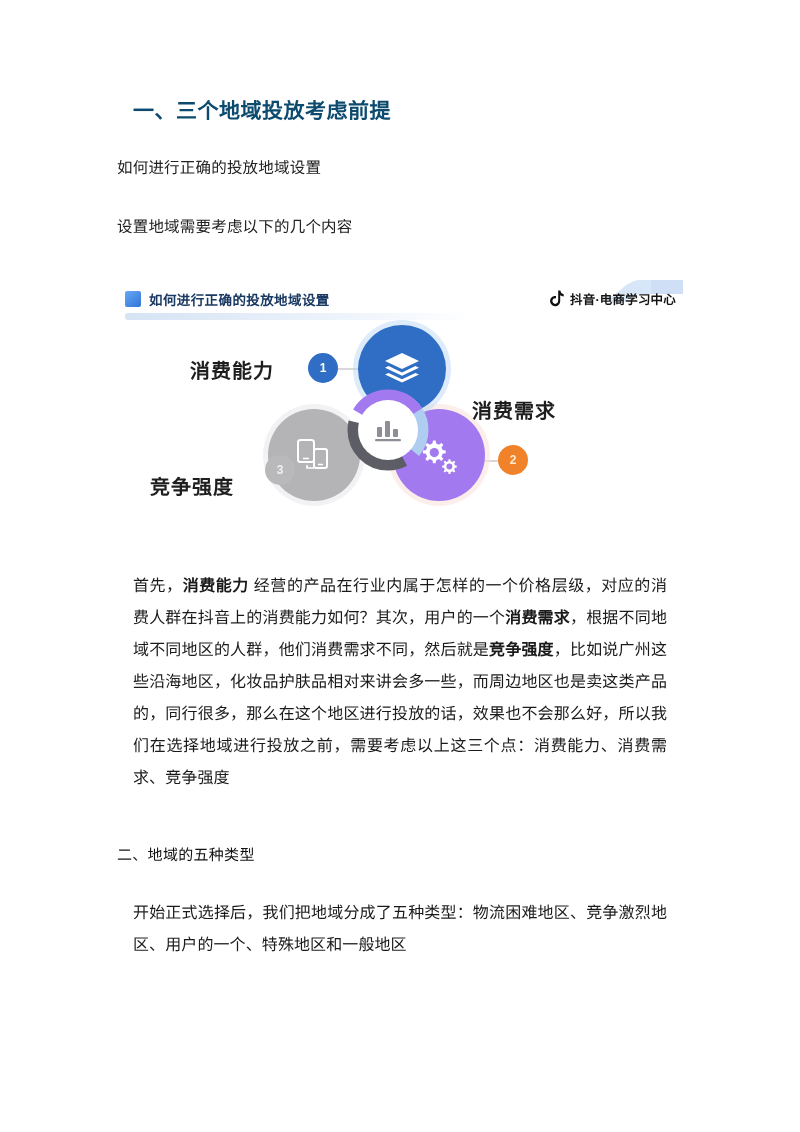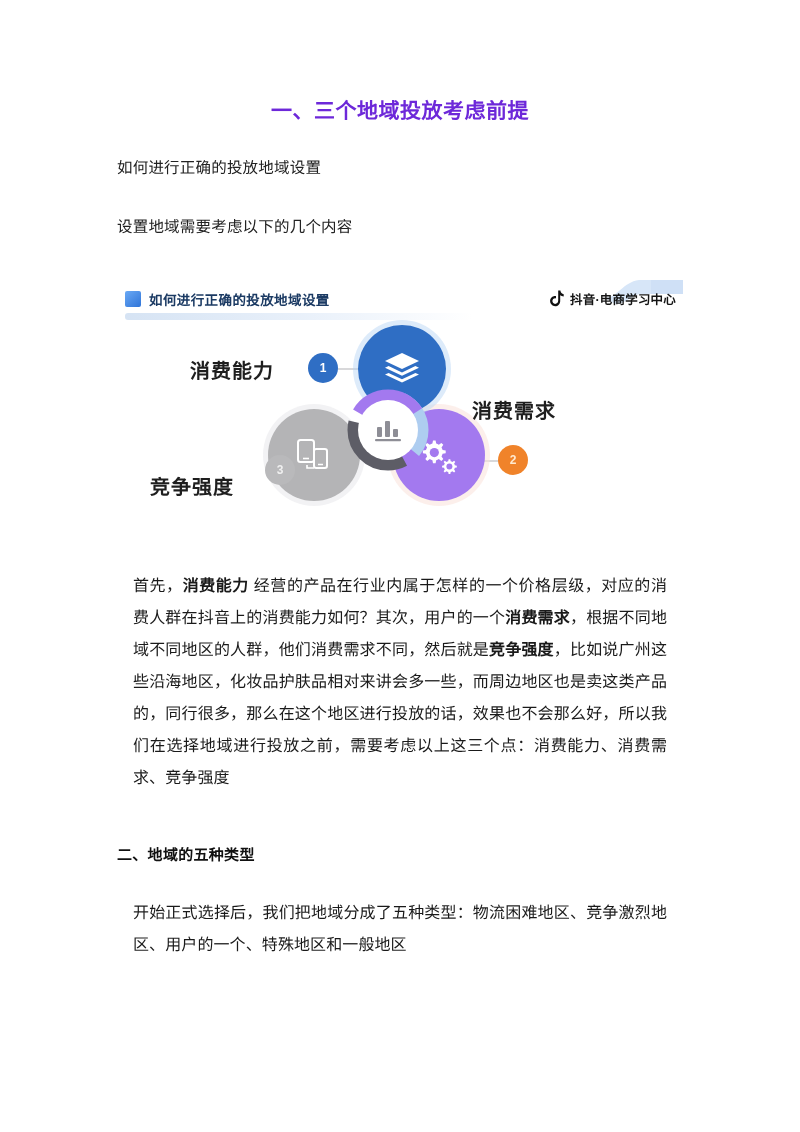--- a/index.html
+++ b/index.html
@@ -30,27 +30,26 @@
     top: 96px;
     width: 566px;
   }
 
   
   .h-section {
     font-size: 21px;
     font-weight: bold;
     line-height: 1.4;
     letter-spacing: 0.5px;
-    color: #6d28d9;
-    margin: 0 0 30px 0;
-    text-align: center;
+    color: #0c4a6e;
+    margin: 0 0 30px 16px;
   }
   .h-section-2 {
     font-size: 15px;
-    font-weight: bold;
+    font-weight: normal;
     line-height: 1.5;
     letter-spacing: 0.3px;
     color: #111;
     margin: 0 0 30px 0;
   }
 
   
   .p-lead {
     font-size: 15.5px;
     line-height: 1.7;

